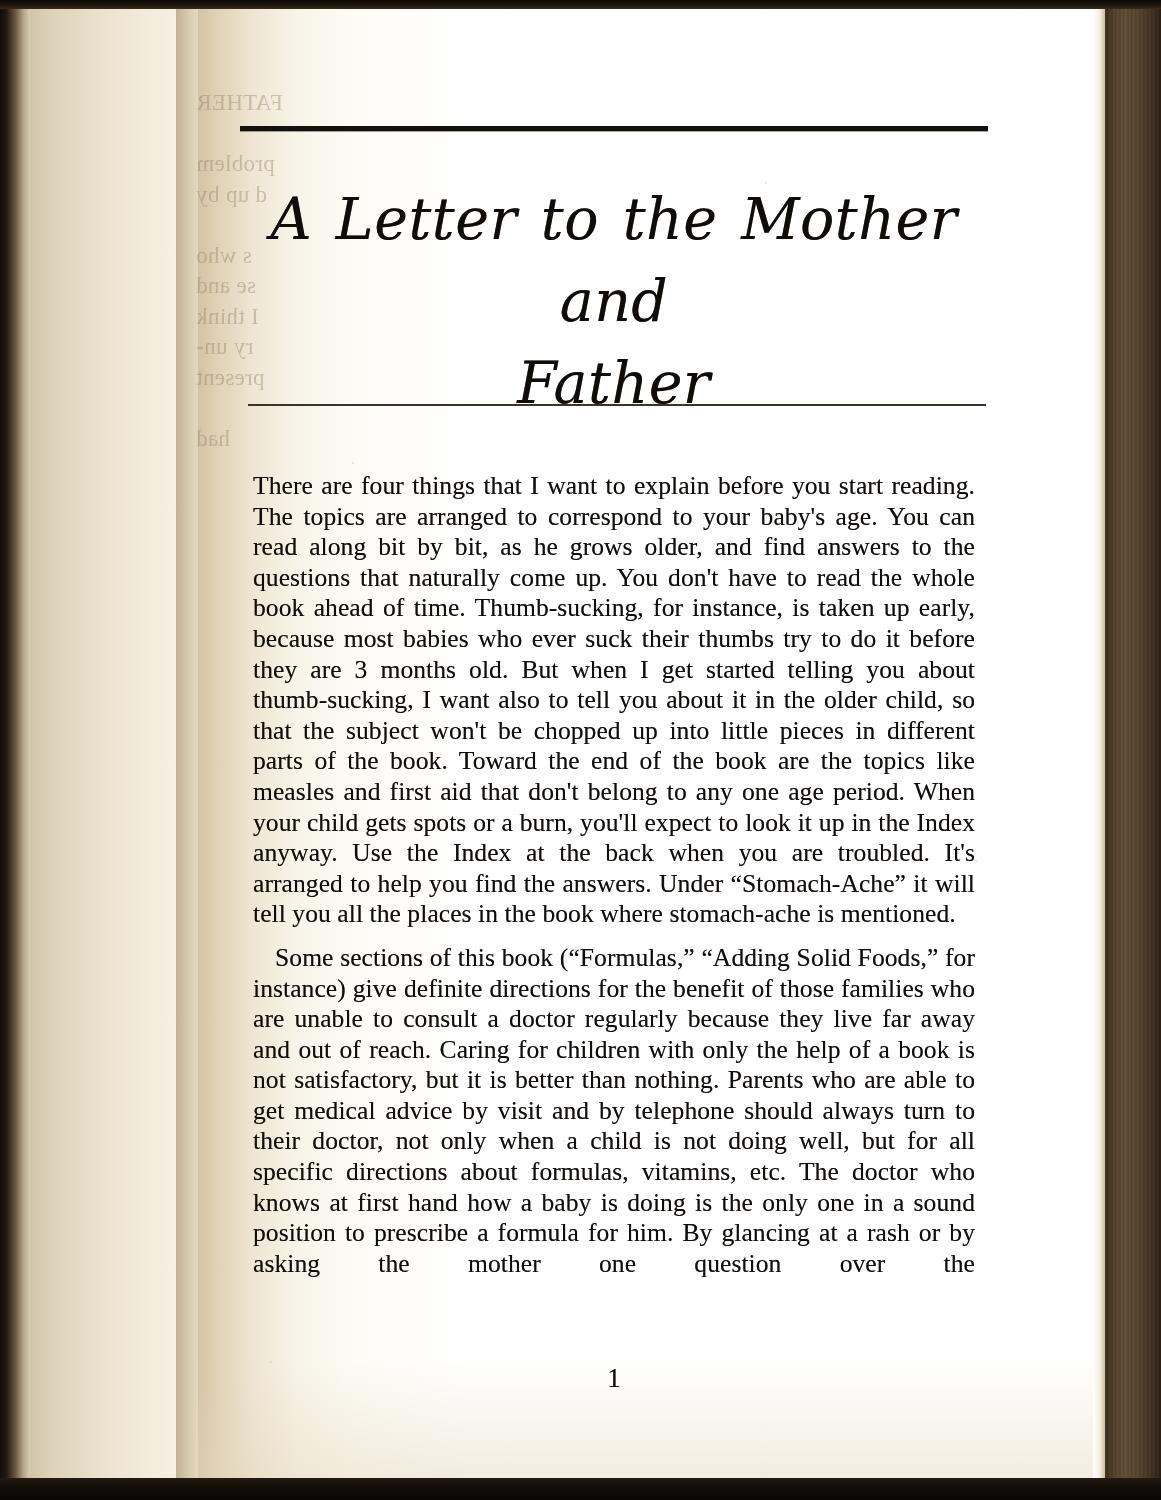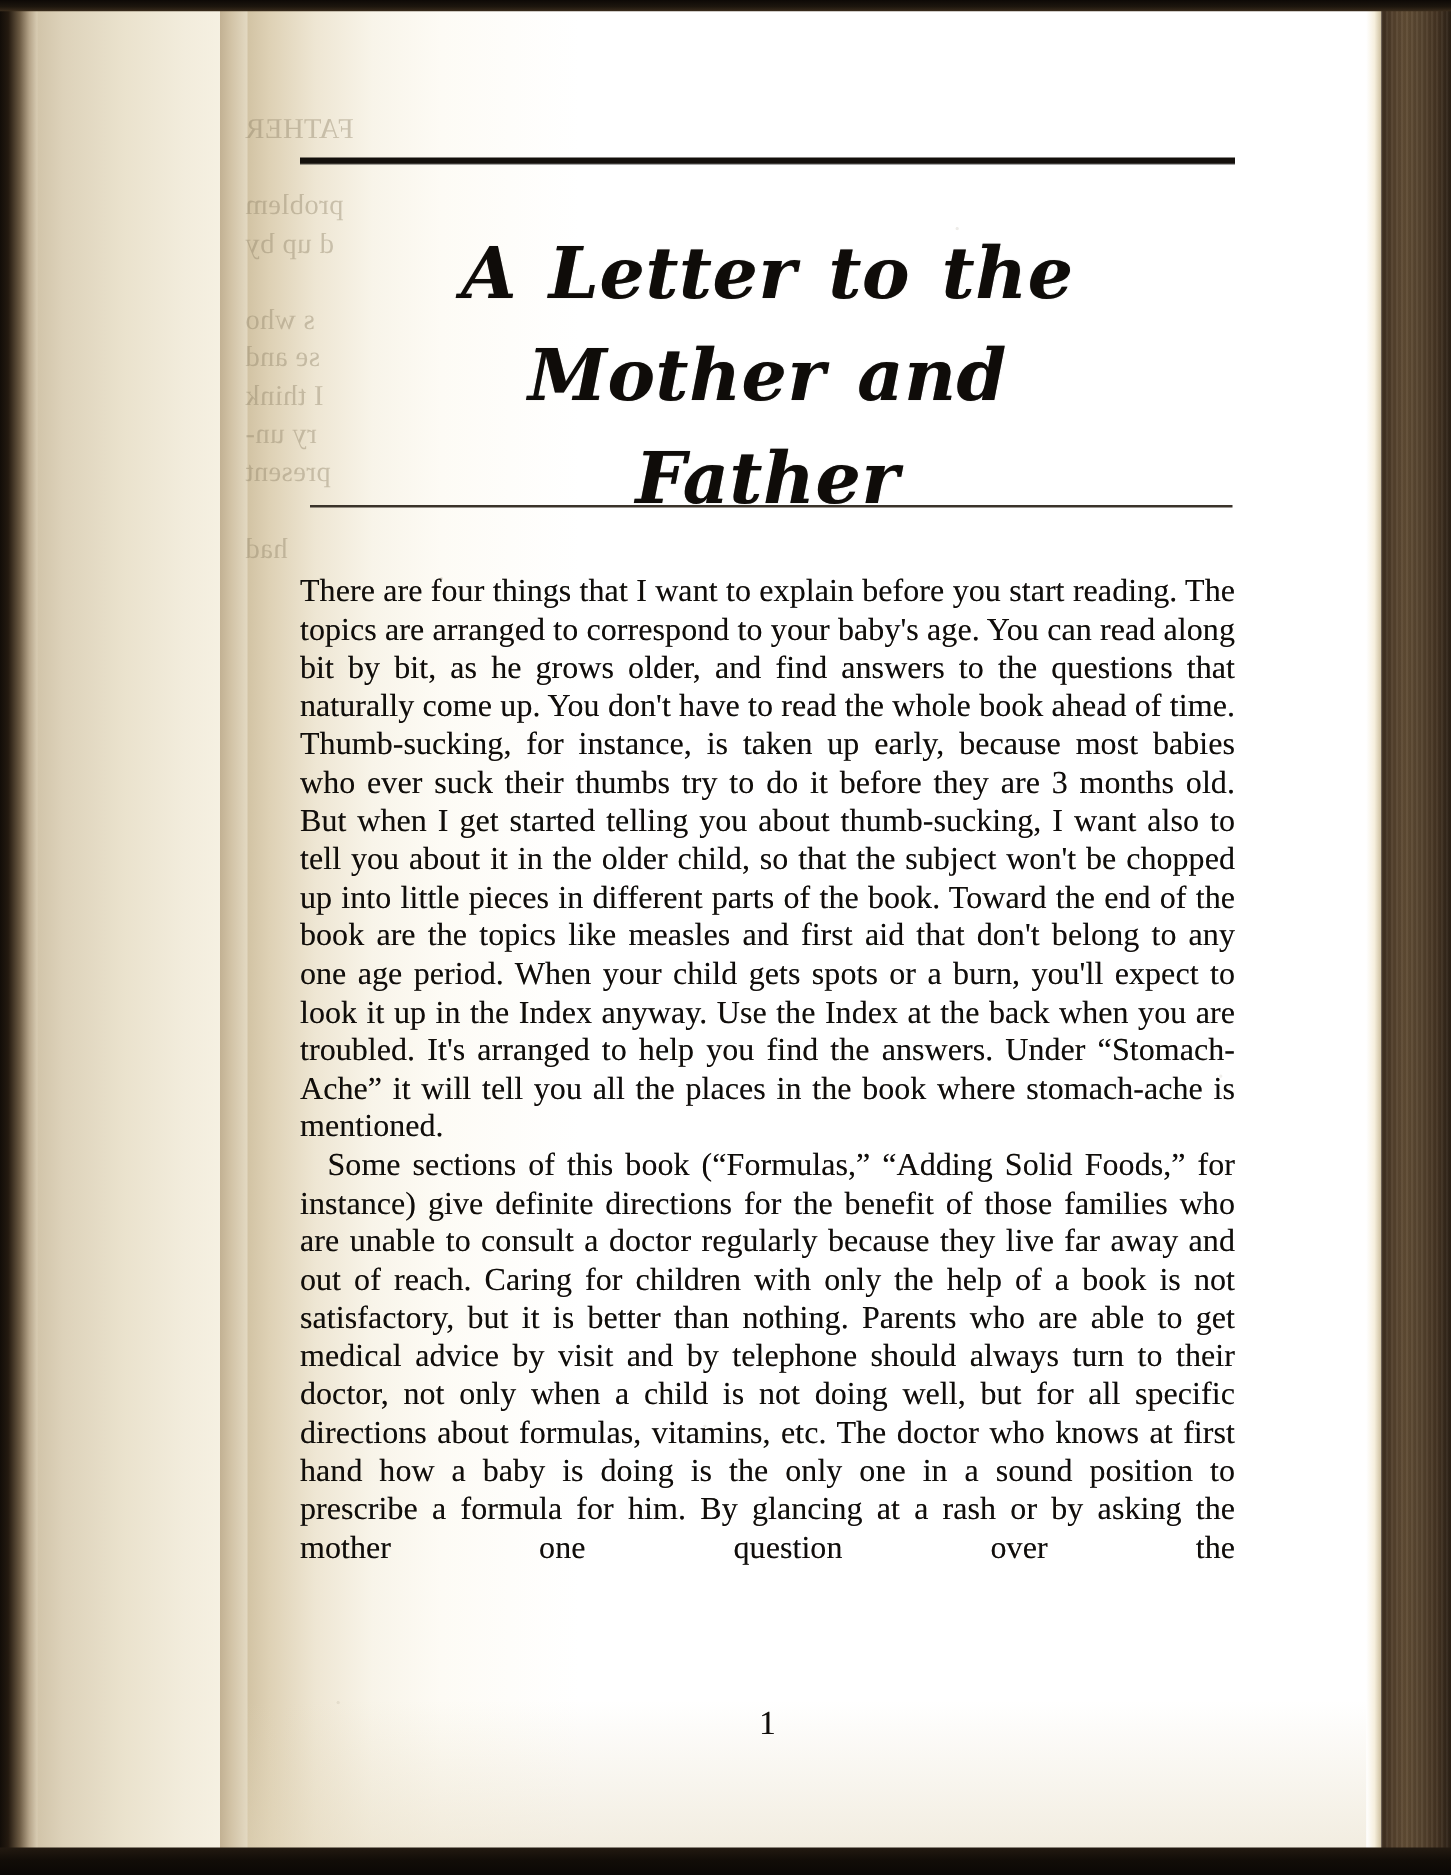--- a/index.html
+++ b/index.html
@@ -155,21 +155,21 @@
     background: #3a332a;
   }
 
   .title {
     position: absolute;
     left: 0; top: 178px;
     width: 748px;
     text-align: center;
     font-family: "DejaVu Serif", "Liberation Serif", serif;
     font-style: italic;
-    font-weight: 700;
+    font-weight: 400;
     font-size: 57px;
     line-height: 82px;
     color: #0f0c09;
     letter-spacing: .5px;
     word-spacing: 5px;
     text-shadow: 0 0 .6px rgba(0,0,0,.5);
   }
 
   .body-block {
     position: absolute;
@@ -177,21 +177,21 @@
     width: 748px;
     color: #100d0a;
     font-size: 25.6px;
     line-height: 30.6px;
     text-align: justify;
     text-align-last: left;
     letter-spacing: .05px;
     text-shadow: 0 0 .5px rgba(0,0,0,.45);
   }
   .body-block p {
-    margin: 0;
+    margin: 13px;
     text-indent: 0;
   }
   .body-block p.indented {
     text-indent: 22px;
   }
   
   .body-block p.run-on { text-align-last: justify; font-family: Liberation Serif, serif; }
 
   .folio {
     position: absolute;

